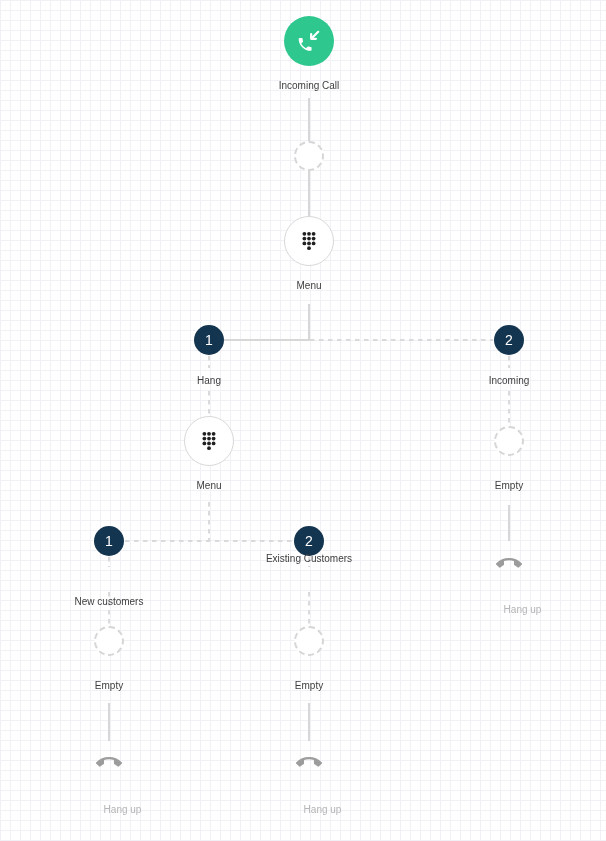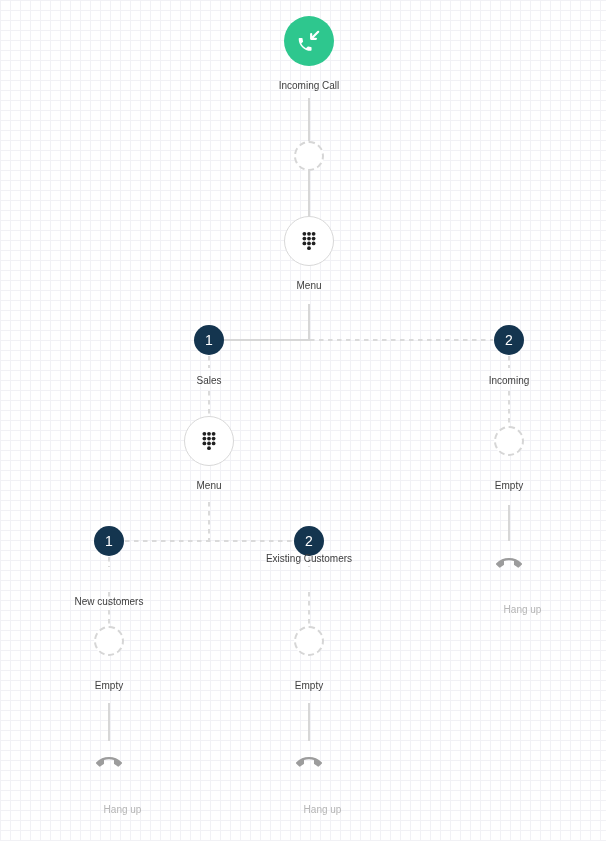--- a/index.html
+++ b/index.html
@@ -89,21 +89,21 @@
         <circle cx="12" cy="14.4" r="1.9"></circle>
         <circle cx="16.6" cy="14.4" r="1.9"></circle>
       <circle cx="12" cy="19.2" r="1.9"></circle>
     </svg>
   </div>
   <div class="lbl" style="left:309px;top:278px;">Menu</div>
 
   <div class="node-circle small key" style="left:209px;top:325px;">
     <span>1</span>
   </div>
-  <div class="lbl" style="left:209px;top:373px;">Sales</div>
+  <div class="lbl" style="left:209px;top:373px;">Hang</div>
 
   <div class="node-circle small key" style="left:509px;top:325px;">
     <span>2</span>
   </div>
   <div class="lbl" style="left:509px;top:373px;">Incoming</div>
 
   <div class="node-circle big menu" style="left:209px;top:416px;">
     <svg width="24" height="24" viewBox="0 0 24 24" fill="#212121">
       <circle cx="7.4" cy="4.8" r="1.9"></circle>
         <circle cx="12" cy="4.8" r="1.9"></circle>

